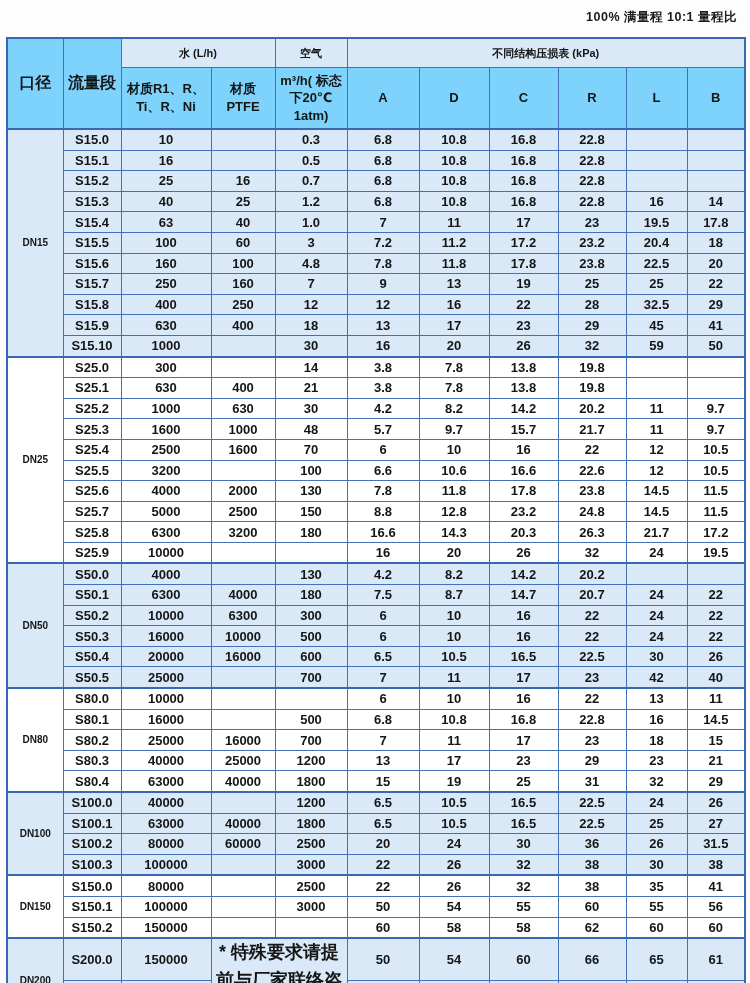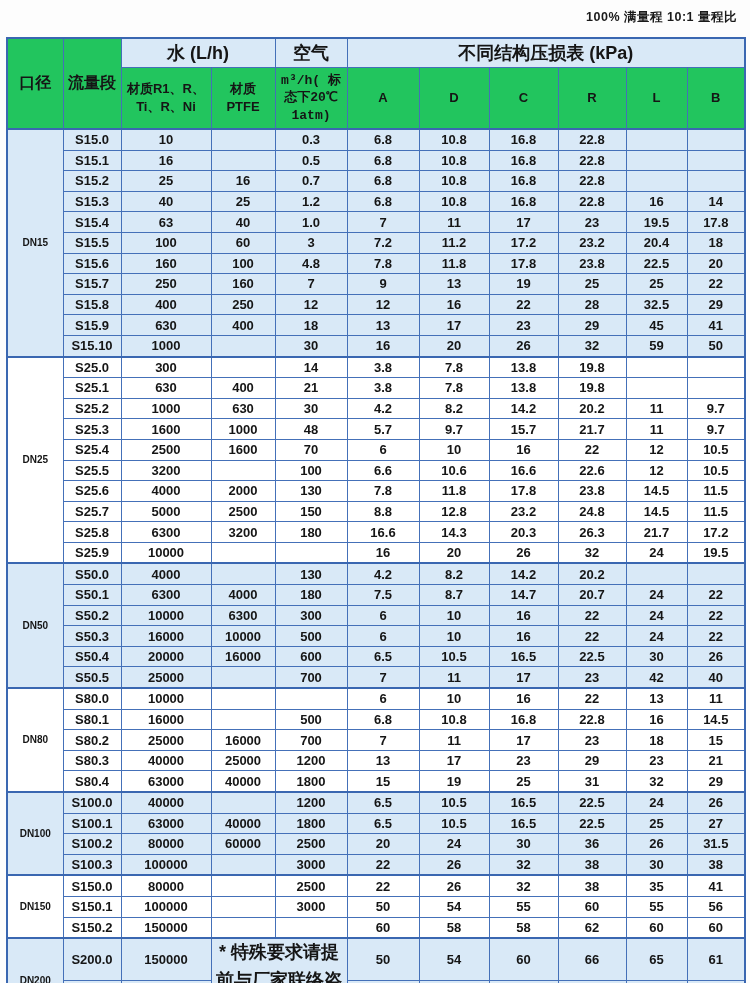--- a/index.html
+++ b/index.html
@@ -28,24 +28,24 @@
     border: 2px solid #3a67b1;
   }
   table.spec th, table.spec td {
     border: 1px solid #4470b8;
     text-align: center;
     vertical-align: middle;
     color: #151515;
     padding: 0 1px;
     overflow: hidden;
   }
-  thead th { font-weight: bold; background: #22c55e; }
-  th.band { background: #d9e9f7; height: 28px; font-size: 18px; }
+  thead th { font-weight: bold; background: #7dd3fc; }
+  th.band { background: #d9e9f7; height: 28px; font-size: 11px; }
   tr.hdr2 th { height: 60px; font-size: 13px; line-height: 1.35; }
-  th.air-unit { font-size: 12.5px; line-height: 1.45; font-family: Liberation Mono, monospace; }
+  th.air-unit { font-size: 12.5px; line-height: 1.45; }
   tbody td {
     height: 19.6px;
     font-size: 13px;
     font-weight: bold;
     line-height: 1;
     background: #ffffff;
   }
   tr.shaded td { background: #d9e9f7; }
   tr.group-start td { border-top: 2px solid #3a67b1; }
   td.diameter-cell { font-size: 10px; }

